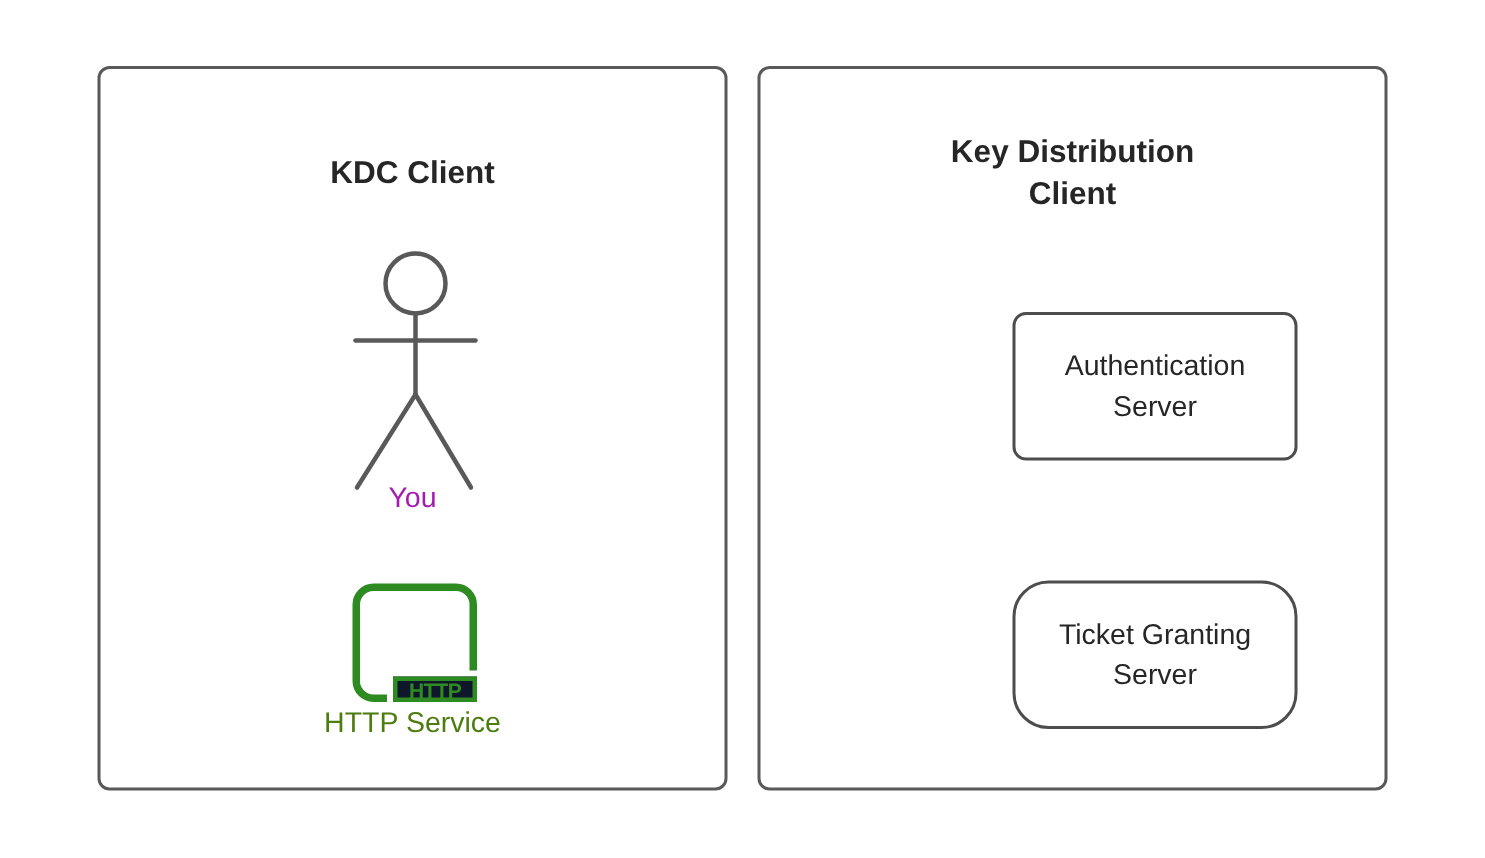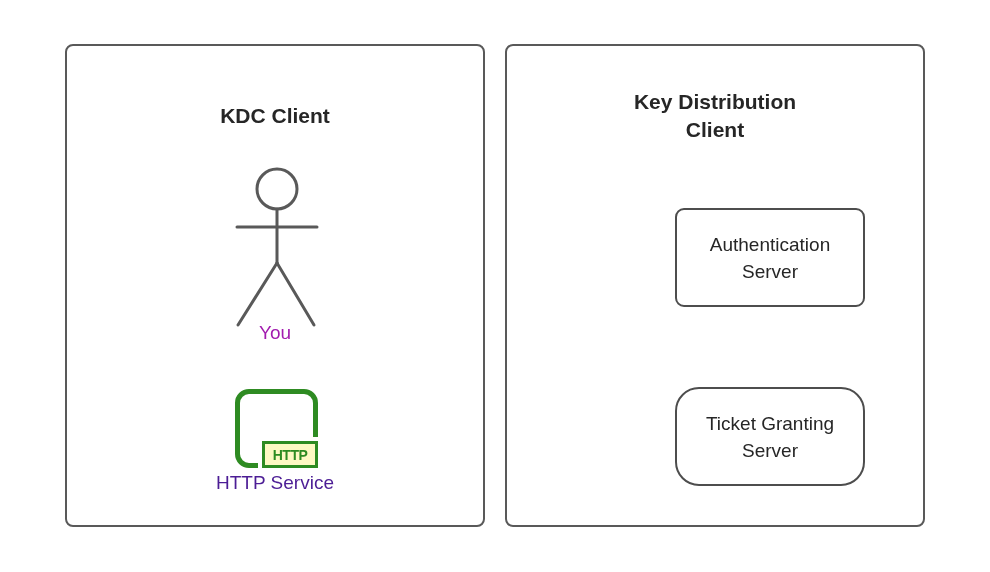--- a/index.html
+++ b/index.html
@@ -81,40 +81,40 @@
   }
   .http-badge-wrap {
     position: absolute;
     right: -5px;
     bottom: -5px;
     background: #ffffff;
     padding: 4px 0 0 4px;
   }
   .http-badge {
     width: 56px;
-    height: 27px;
+    height: 17px;
     border: 3px solid var(--green, #2e8b22);
     box-sizing: border-box;
-    background: #fef9c3;
+    background: #0f172a;
     display: flex;
     align-items: center;
     justify-content: center;
     font-size: 14px;
     font-weight: bold;
     letter-spacing: -0.5px;
     color: var(--green, #2e8b22);
   }
   .http-label {
     position: absolute;
     left: 0;
     right: 0;
     top: 426px;
     text-align: center;
     font-size: 19px;
-    color: #4c1d95;
+    color: #4d7c0f;
   }
 
   
   .server-box {
     position: absolute;
     left: 120px;
     width: 190px;
     height: 99px;
     border: 2.5px solid #4d4d4d;
     border-radius: 9px;

